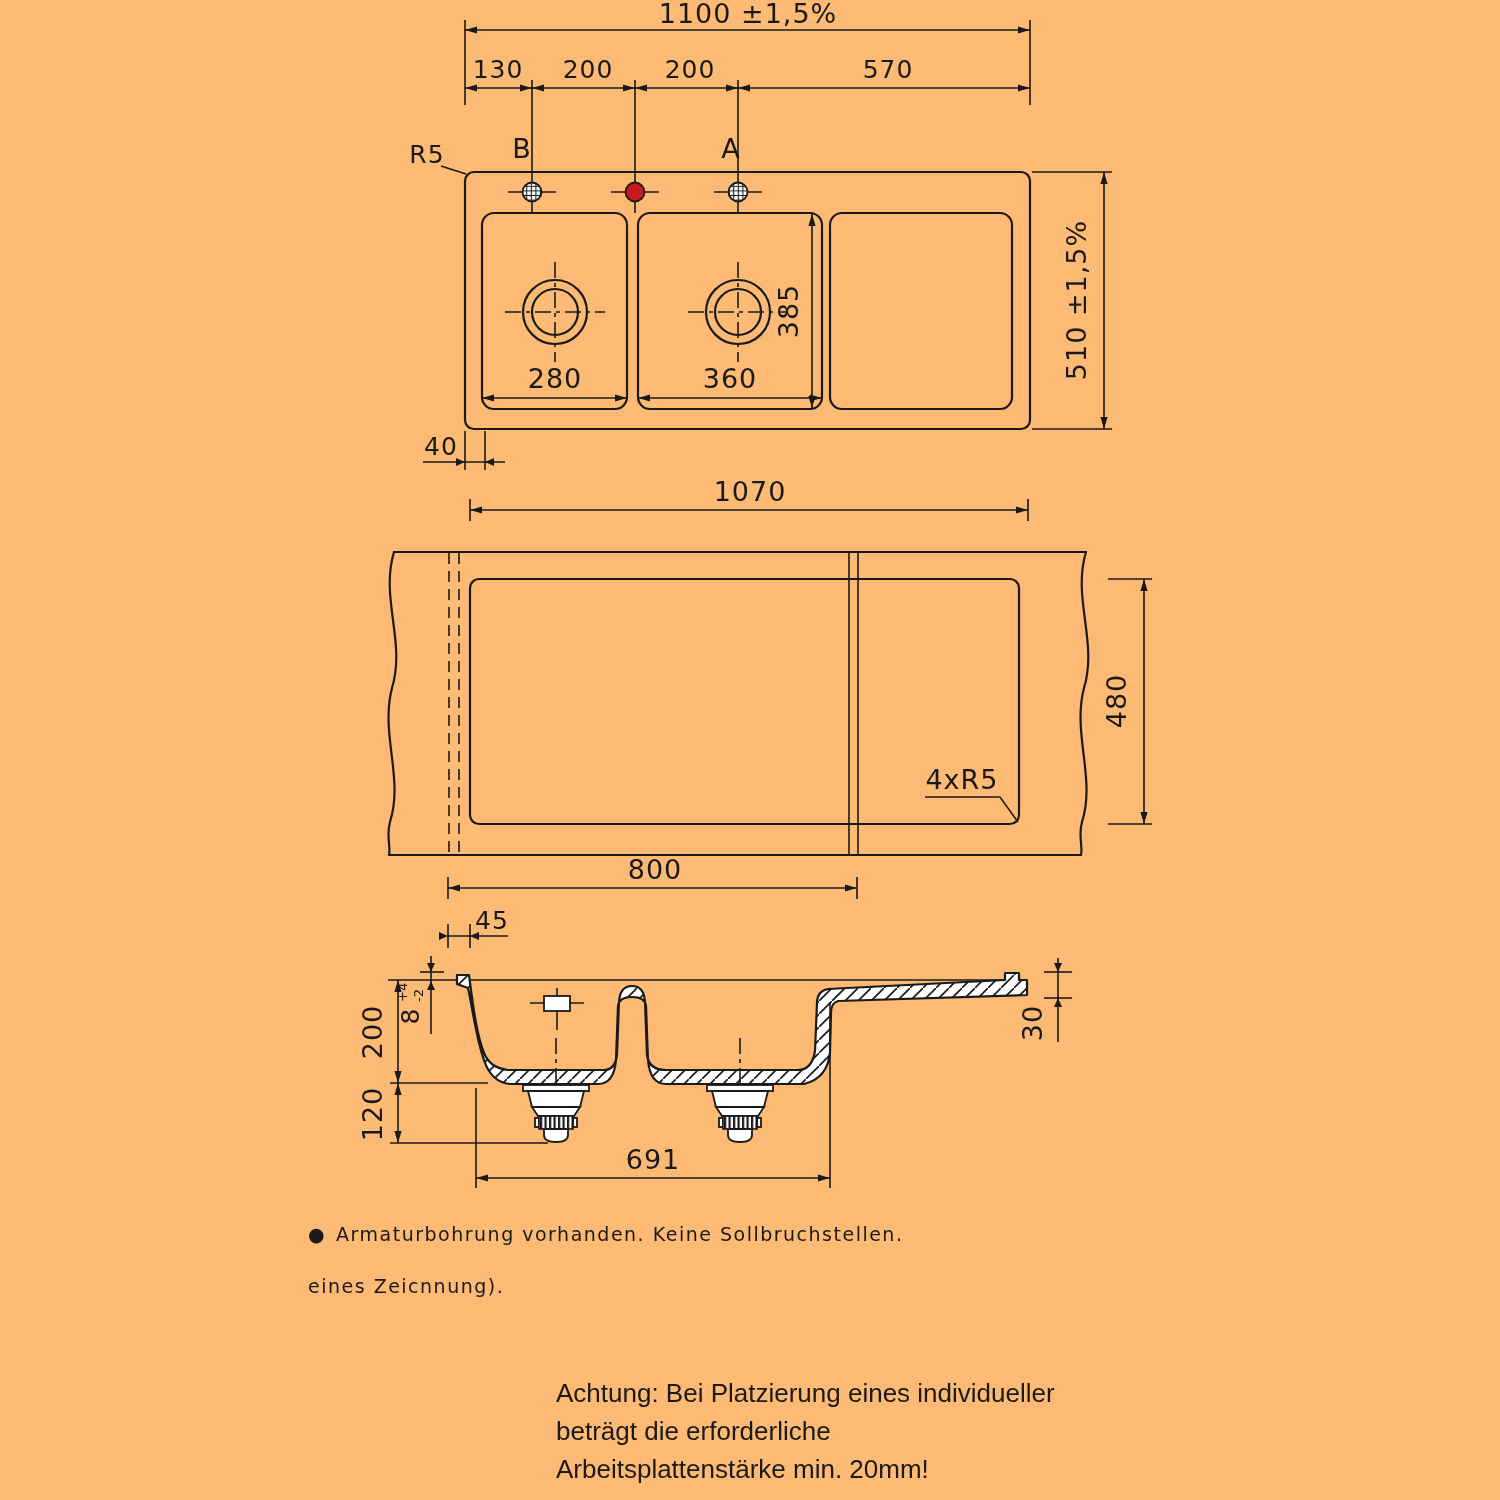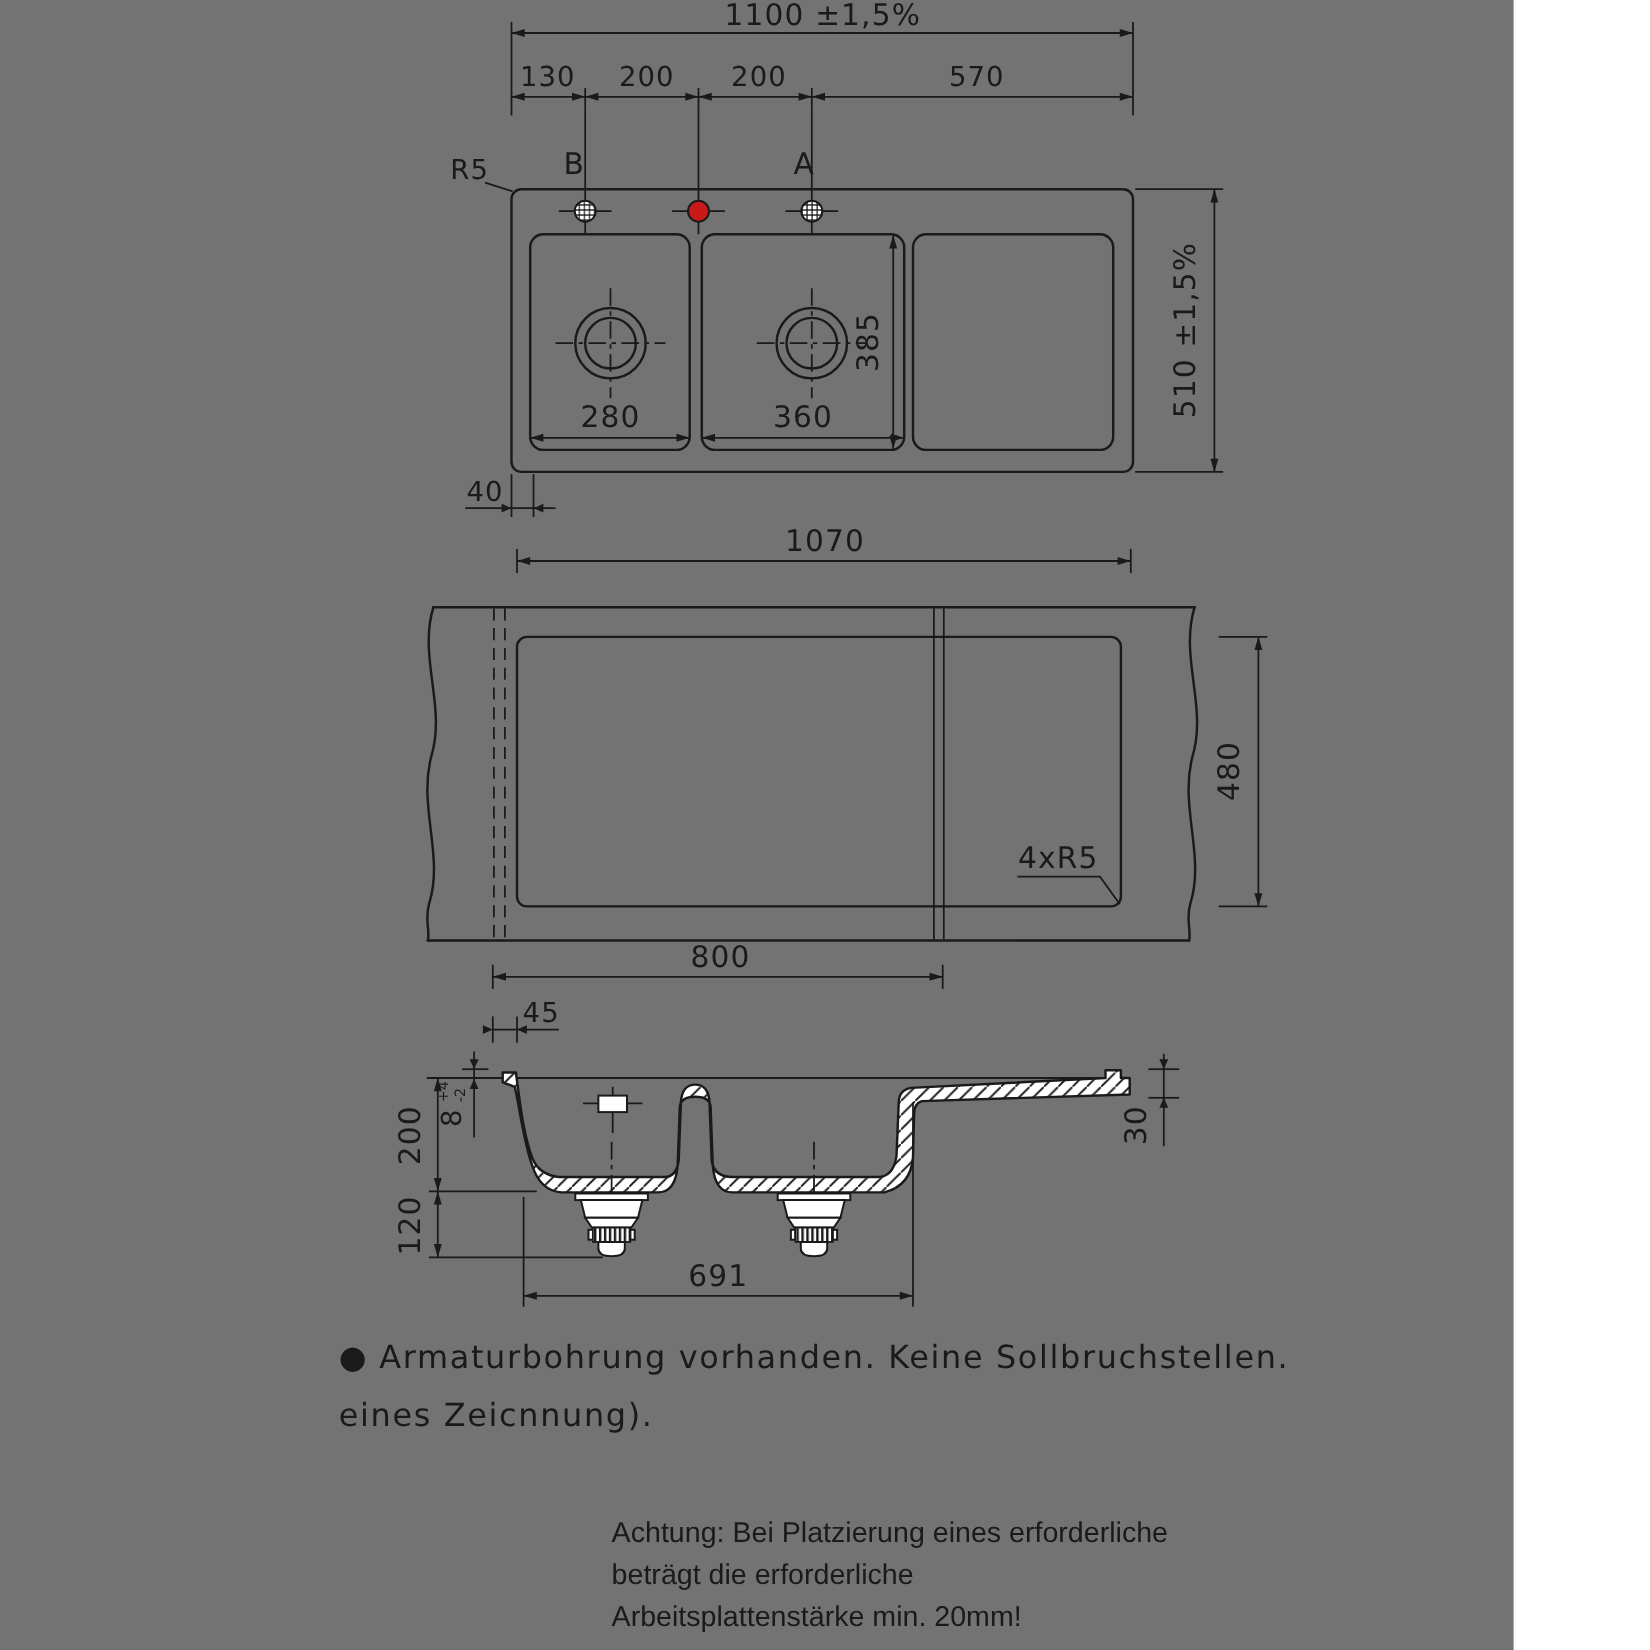--- a/index.html
+++ b/index.html
@@ -1,31 +1,31 @@
 <!DOCTYPE html>
 <html><head>
 <meta charset="utf-8">
 <style>
   html,body{margin:0;padding:0;background:#fff;width:1500px;height:1500px;overflow:hidden;}
-  #stage{position:relative;width:1376px;height:1500px;background:#737373;
+  #stage{position:relative;width:1500px;height:1500px;background:#fdba74;
          font-family:"DejaVu Sans",sans-serif;color:#1a1a1a;}
   svg{position:absolute;left:0;top:0;}
   
   .s2{stroke:#1a1a1a;stroke-width:2.2;fill:none;stroke-linecap:round;stroke-linejoin:round;}
   .s15{stroke:#1a1a1a;stroke-width:1.6;fill:none;stroke-linecap:butt;}
   .wh{fill:#ffffff;stroke:#1a1a1a;stroke-width:1.8;}
   .dash{stroke-dasharray:11 7;}
   .cl{stroke-dasharray:16 5 4 5;}
   .arr{fill:#1a1a1a;stroke:none;}
   text{font-family:"DejaVu Sans",sans-serif;fill:#1a1a1a;}
   .dt{font-size:25px;letter-spacing:1px;}
   .dtb{font-size:27px;letter-spacing:1px;}
   .dts{font-size:13px;}
   
-  .note{position:absolute;left:308px;top:1208px;font-size:29px;letter-spacing:1.5px;
+  .note{position:absolute;left:308px;top:1208px;font-size:19px;letter-spacing:1.5px;
         line-height:52px;white-space:nowrap;}
   .hatchdot{display:inline-block;width:21px;height:21px;border-radius:50%;
         border:1.6px solid #1a1a1a;vertical-align:-3px;margin:0 7px;
         background:repeating-linear-gradient(90deg,#1a1a1a 0 1.3px,transparent 1.3px 4.4px),
                    repeating-linear-gradient(0deg,#1a1a1a 0 1.3px,transparent 1.3px 4.4px);}
   .bullet{display:inline-block;margin-right:10px;}
   
   .warn{position:absolute;left:556px;top:1374px;font-size:26px;line-height:38px;
         font-family:"Liberation Sans",sans-serif;white-space:nowrap;}
 </style>
@@ -263,18 +263,18 @@
     <text class="dtb" x="653" y="1169" text-anchor="middle">691</text>
   </g>
 </svg>
 
 <div class="note">
   <div><span class="bullet">●</span><span>Armaturbohrung vorhanden. Keine Sollbruchstellen.</span></div>
   <div><span>eines Zeicnnung).</span></div>
 </div>
 
 <div class="warn">
-  <div>Achtung: Bei Platzierung eines erforderliche</div>
+  <div>Achtung: Bei Platzierung eines individueller</div>
   <div>beträgt die erforderliche</div>
   <div>Arbeitsplattenstärke min. 20mm!</div>
 </div>
 
 </div>
 
 </body></html>

